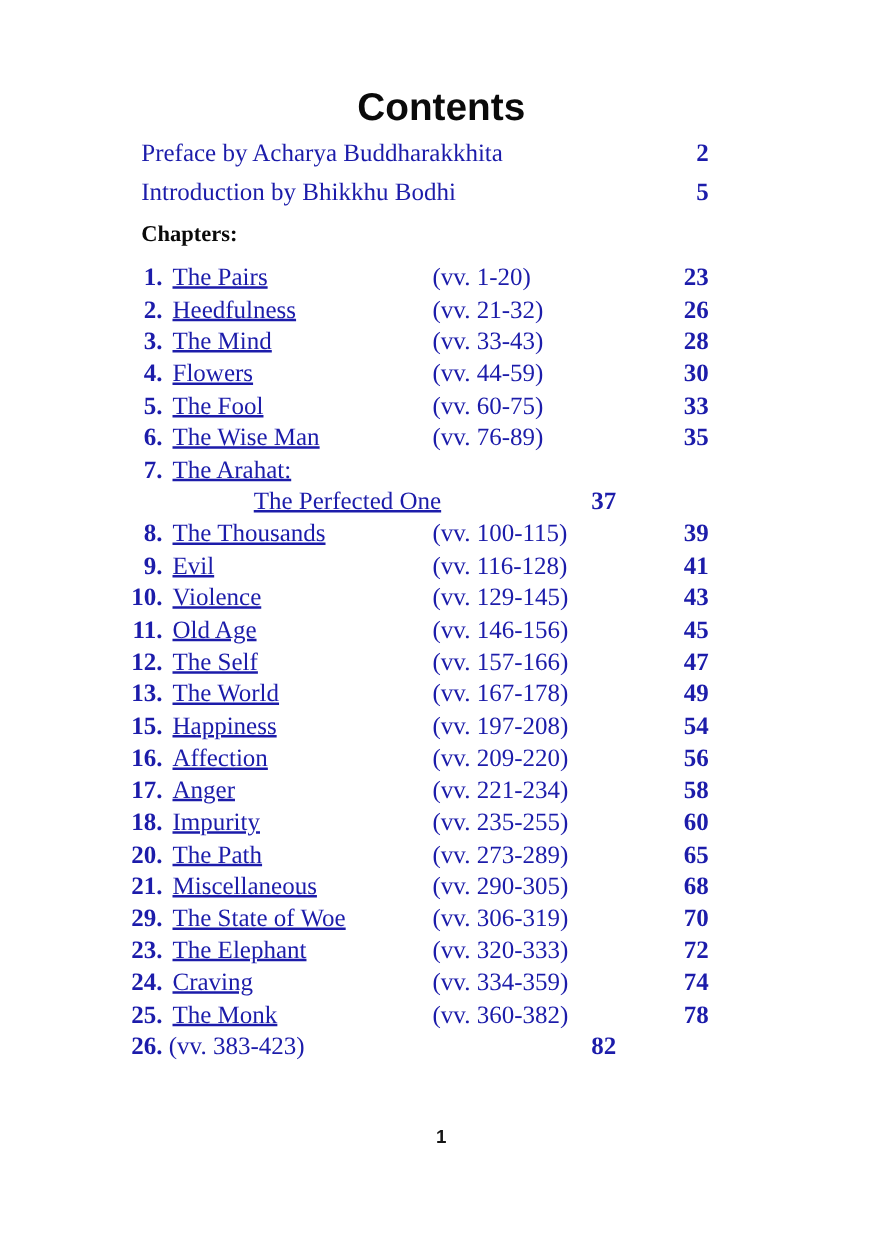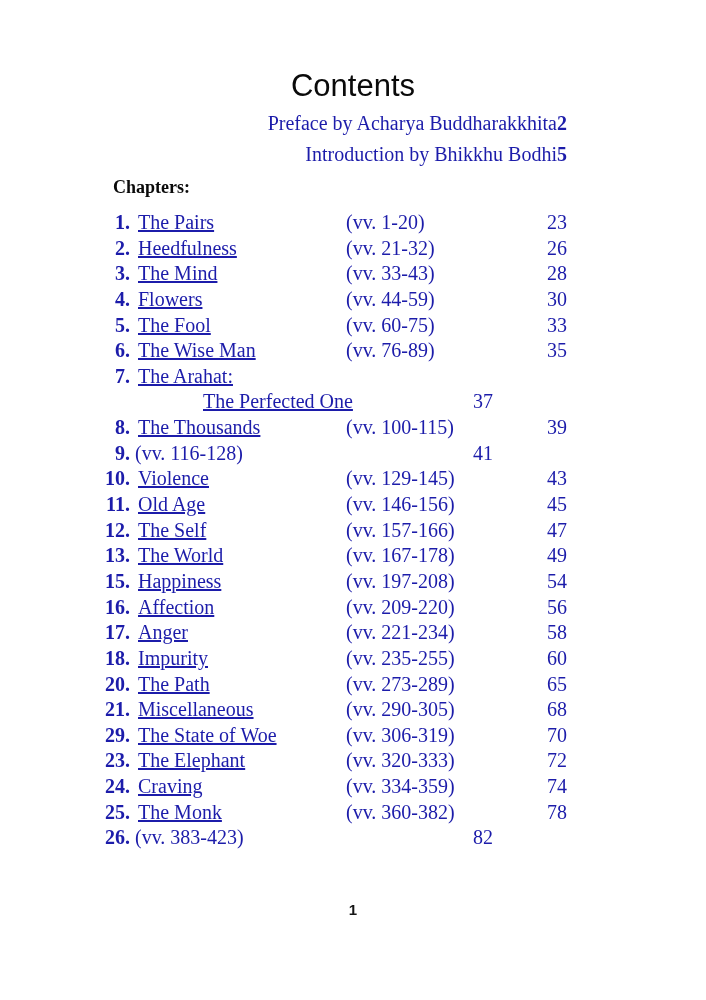--- a/index.html
+++ b/index.html
@@ -12,28 +12,28 @@
     position:relative;
     width:706px;height:1000px;
     background:var(--paper);
     font-family:"Liberation Serif","DejaVu Serif",serif;
     overflow:hidden;
   }
   .title{
     position:absolute;top:68px;left:0;width:706px;
     margin:0;text-align:center;
     font-family:"Liberation Sans","DejaVu Sans",sans-serif;
-    font-weight:normal;font-size:31px;color:var(--ink);
+    font-weight:bold;font-size:31px;color:var(--ink);
     letter-spacing:0px;
   }
   .front{
     position:absolute;top:112px;left:113px;width:454px;
   }
   .front-row{
-    display:flex;justify-content:flex-end;align-items:baseline;
+    display:flex;justify-content:space-between;align-items:baseline;
     height:31px;font-size:20px;color:var(--blue);
   }
   .front-label{white-space:nowrap;}
   .front-page{font-weight:bold;}
   .chapters-heading{
     position:absolute;top:177px;left:113px;
     font-size:18px;font-weight:bold;color:var(--ink);
   }
   .toc{
     position:absolute;top:210px;left:100px;width:467px;
@@ -42,21 +42,21 @@
     display:grid;
     grid-template-columns:30px 211px 152px auto;
     height:25.65px;line-height:25.65px;
     font-size:20px;color:var(--blue);
     white-space:nowrap;
   }
   .toc-num{text-align:right;font-weight:bold;}
   .toc-title{padding-left:8px;text-decoration:underline;}
   .toc-title.indent{padding-left:73px;}
   .toc-verses{padding-left:5px;}
-  .toc-page{text-align:right;font-weight:normal;}
+  .toc-page{text-align:right;font-weight:bold;}
   .page-number{
     position:absolute;top:901px;left:0;width:706px;
     text-align:center;
     font-family:"Liberation Sans","DejaVu Sans",sans-serif;
     font-size:15px;font-weight:bold;color:#151515;
   }
 </style>
 </head>
 <body>
 
@@ -125,20 +125,21 @@
         <span class="toc-page">37</span>
       </div>
       <div class="toc-row">
         <span class="toc-num">8.</span>
         <span class="toc-title">The Thousands</span>
         <span class="toc-verses">(vv. 100-115)</span>
         <span class="toc-page">39</span>
       </div>
       <div class="toc-row">
         <span class="toc-num">9.</span>
+        <span class="toc-title">Evil</span>
         <span class="toc-verses">(vv. 116-128)</span>
         <span class="toc-page">41</span>
       </div>
       <div class="toc-row">
         <span class="toc-num">10.</span>
         <span class="toc-title">Violence</span>
         <span class="toc-verses">(vv. 129-145)</span>
         <span class="toc-page">43</span>
       </div>
       <div class="toc-row">

